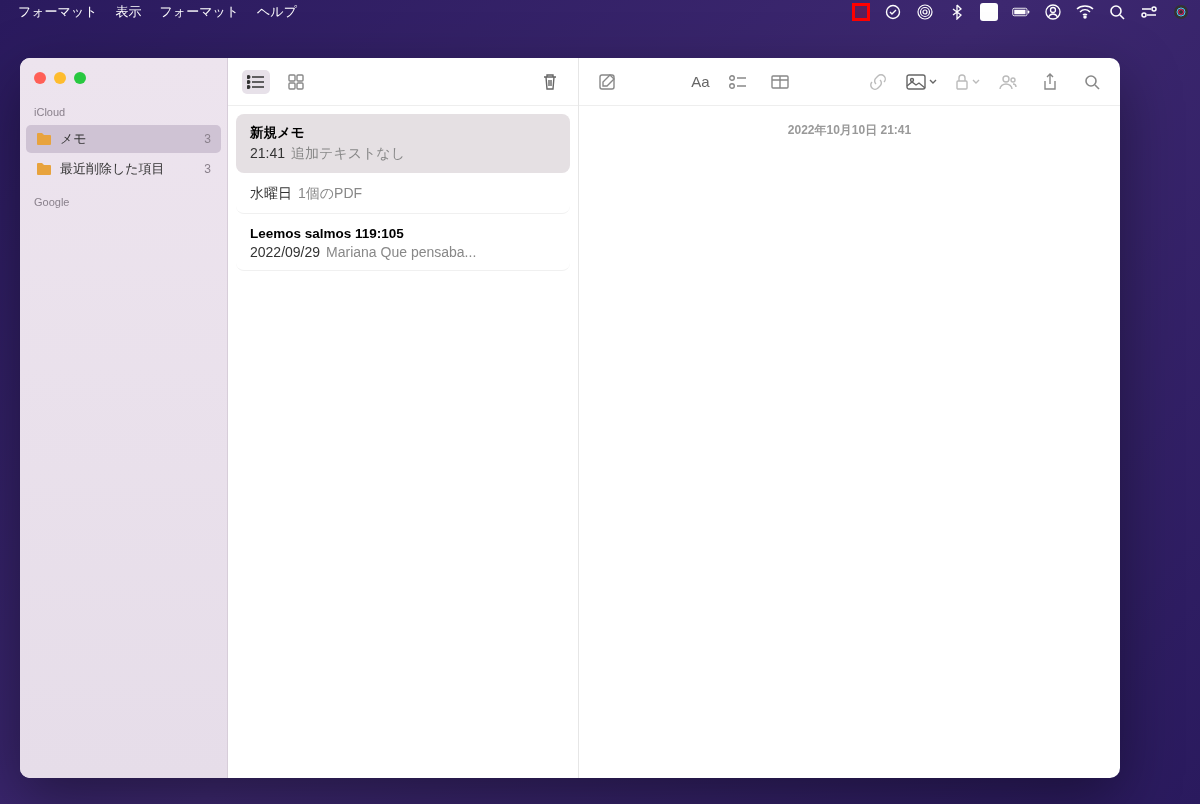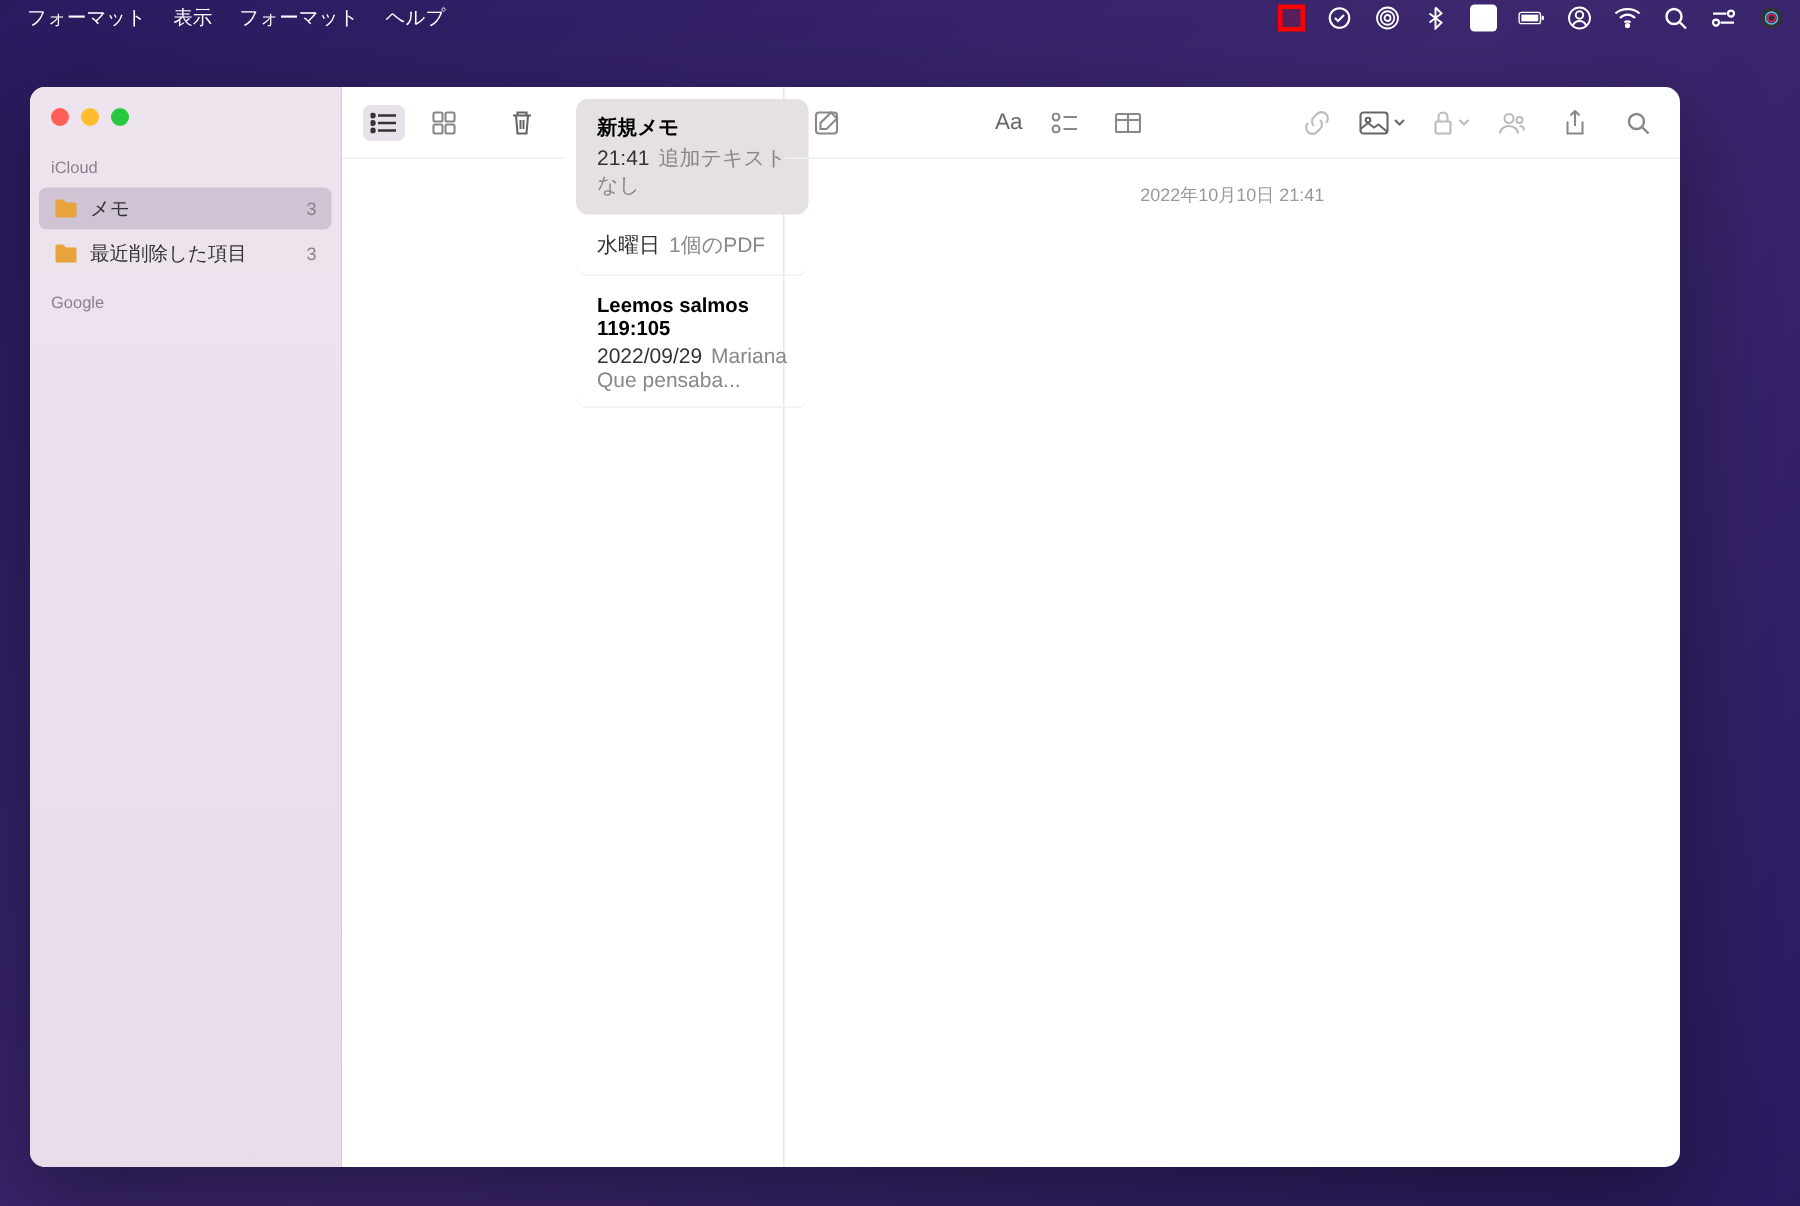--- a/index.html
+++ b/index.html
@@ -23,38 +23,38 @@
 .traffic div { width: 12px; height: 12px; border-radius: 50%; }
 .tl-red { background: #ff5f57; } .tl-yellow { background: #febc2e; } .tl-green { background: #28c840; }
 .sb-section { font-size: 11px; color: #8a818c; padding: 12px 14px 6px; }
 .sb-item { display: flex; align-items: center; padding: 5px 10px; margin: 1px 6px; border-radius: 5px; font-size: 13px; color: #333; }
 .sb-item.selected { background: #cfc3d4; }
 .sb-item .folder { color: #e8a33d; margin-right: 8px; }
 .sb-item .count { margin-left: auto; color: #8a818c; font-size: 12px; }
 .sb-footer { margin-top: auto; padding: 10px 14px; font-size: 13px; color: #666; display: flex; align-items: center; gap: 6px; border-top: 1px solid rgba(0,0,0,0.05); }
 
 
-.list-col { width: 295px; border-right: 1px solid #e6e6e6; background: #fff; display: flex; }
+.list-col { width: 351px; border-right: 1px solid #e6e6e6; background: #fff; display: flex; flex-direction: column; }
 .list-toolbar { height: 48px; display: flex; align-items: center; padding: 0 14px; gap: 12px; border-bottom: 1px solid #eee; }
 .tb-btn { width: 28px; height: 24px; display: flex; align-items: center; justify-content: center; color: #555; border-radius: 5px; }
 .tb-btn.active { background: #e7e1e9; }
 .tb-spacer { flex: 1; }
 .note-items { padding: 8px 8px; }
 .note-item { padding: 10px 14px; border-radius: 8px; margin-bottom: 2px; border-bottom: 1px solid #f0f0f0; }
 .note-item.selected { background: #e5e0e3; border-bottom: none; }
 .note-title { font-size: 13.5px; font-weight: 600; color: #000; margin-bottom: 3px; }
 .note-meta { font-size: 14px; color: #888; }
 .note-meta .time { color: #333; margin-right: 6px; }
 
 
 .editor { flex: 1; display: flex; flex-direction: column; }
 .editor-toolbar { height: 48px; display: flex; align-items: center; padding: 0 14px; gap: 18px; border-bottom: 1px solid #eee; color: #6b6b6b; }
 .editor-toolbar .grp { display: flex; gap: 14px; align-items: center; }
 .editor-toolbar .sep { flex: 1; }
-.editor-body { flex: 1; padding: 16px; }
+.editor-body { flex: 1; padding: 16px; font-weight: bold; }
 .editor-date { text-align: center; font-size: 12px; color: #999; }
 
 svg { display: block; }
 </style>
 </head>
 <body>
 
 <div class="menubar">
   <div class="menubar-left">
     <span>フォーマット</span>

